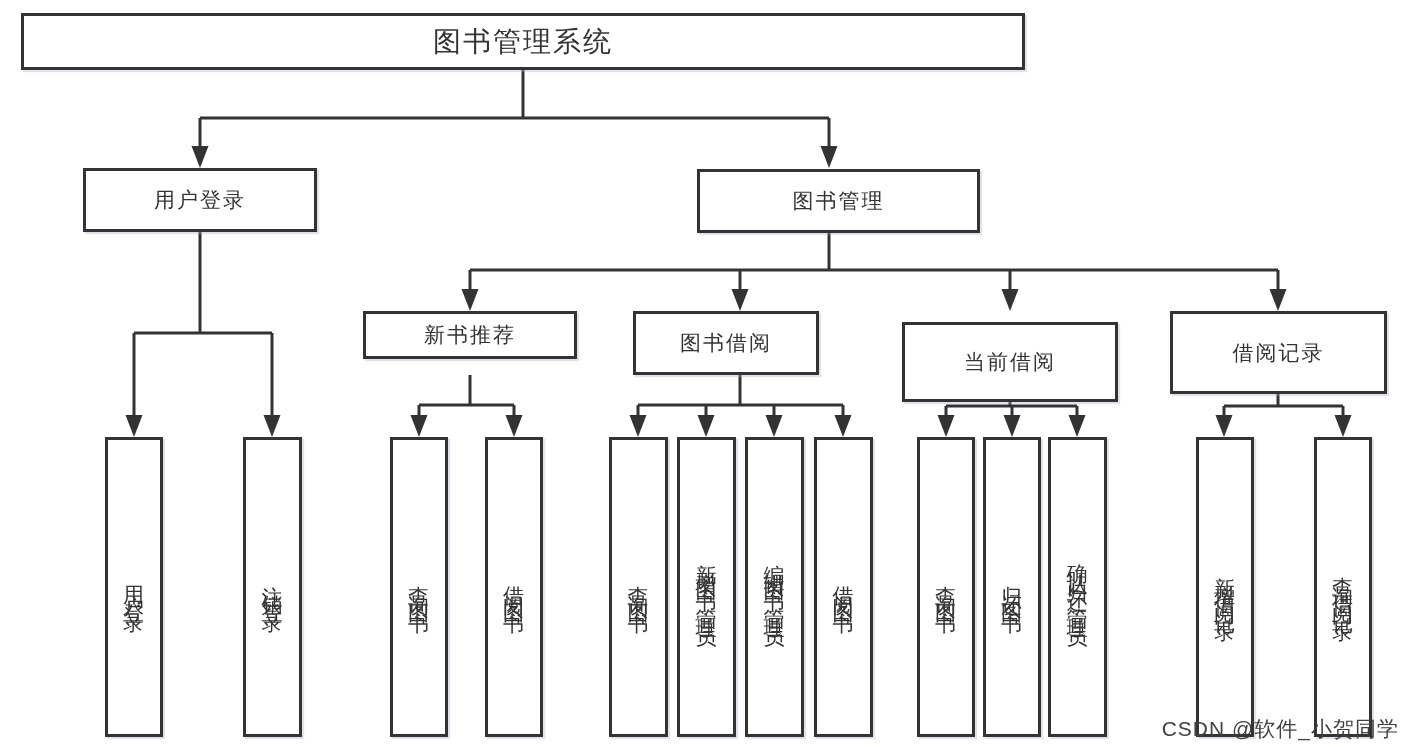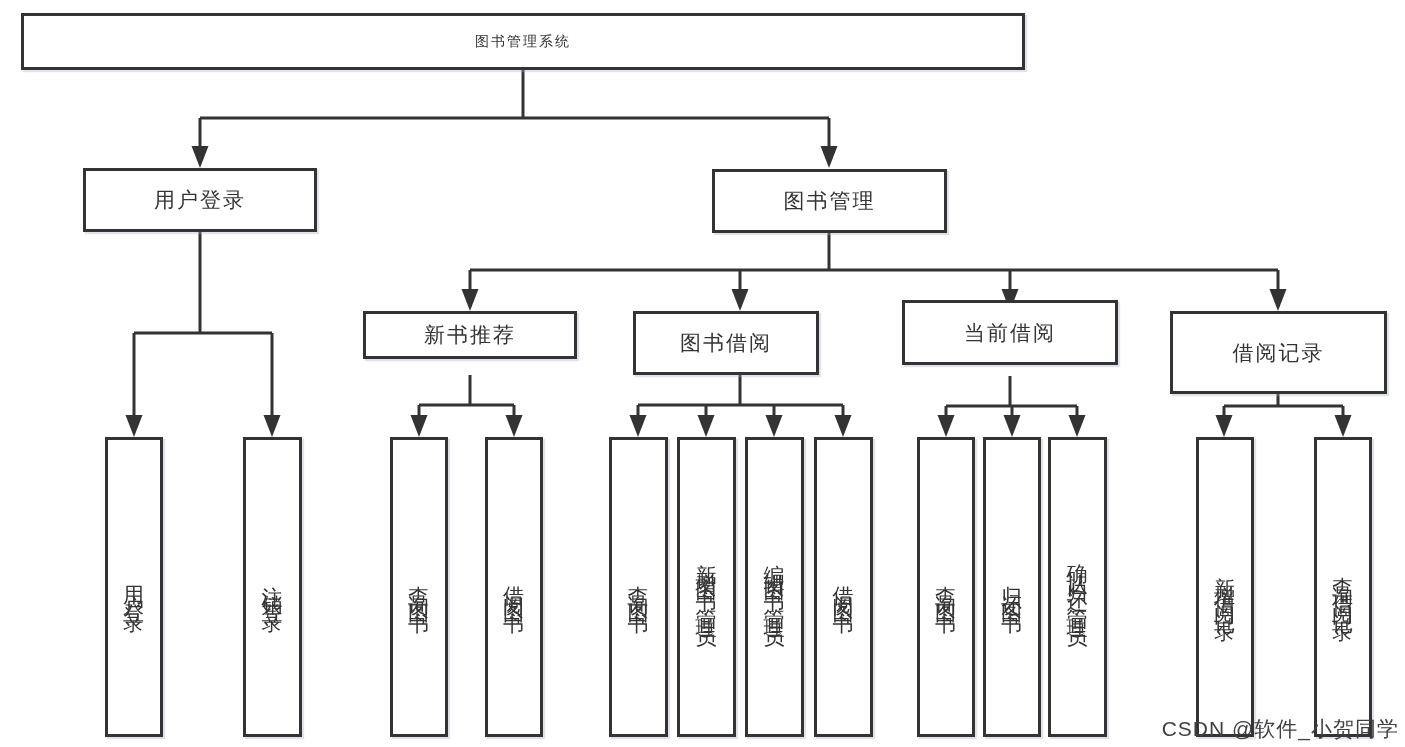--- a/index.html
+++ b/index.html
@@ -18,21 +18,21 @@
     border: 3px solid #333333;
     background: #ffffff;
     color: #333333;
     display: flex;
     align-items: center;
     justify-content: center;
     z-index: 2;
     box-shadow: 2px 2px 1px rgba(165,175,195,0.35);
   }
   .hbox { font-size: 21px; letter-spacing: 2px; }
-  .hbox.title { font-size: 14px; }
+  .hbox.title { font-size: 28px; }
   .vbox {
     writing-mode: vertical-rl;
     text-orientation: mixed;
     font-size: 21px;
     letter-spacing: 9px;
     line-height: 1;
   }
   .watermark {
     position: absolute;
     right: 6px;
@@ -114,25 +114,25 @@
         <line x1="1224" y1="406" x2="1224" y2="416" stroke="#333333" stroke-width="3"></line>
         <line x1="1343" y1="406" x2="1343" y2="416" stroke="#333333" stroke-width="3"></line>
         <polygon points="1215.5,415 1232.5,415 1224,437" fill="#333333"></polygon>
         <polygon points="1334.5,415 1351.5,415 1343,437" fill="#333333"></polygon>
       </g>
     </svg>
 
   <div class="hbox title" style="left:21px;top:13px;width:1004px;height:57px">图书管理系统</div>
 
   <div class="hbox" style="left:83px;top:168px;width:234px;height:64px">用户登录</div>
-  <div class="hbox" style="left:712px;top:169px;width:235px;height:64px">图书管理</div>
+  <div class="hbox" style="left:697px;top:169px;width:283px;height:64px">图书管理</div>
 
   <div class="hbox" style="left:363px;top:311px;width:214px;height:48px">新书推荐</div>
   <div class="hbox" style="left:633px;top:311px;width:186px;height:64px">图书借阅</div>
-  <div class="hbox" style="left:902px;top:300px;width:216px;height:65px">当前借阅</div>
+  <div class="hbox" style="left:902px;top:322px;width:216px;height:80px">当前借阅</div>
   <div class="hbox" style="left:1170px;top:311px;width:217px;height:83px">借阅记录</div>
 
   <div class="vbox" style="left:105px;top:437px;width:58px;height:300px">用户登录</div>
   <div class="vbox" style="left:243px;top:437px;width:59px;height:300px">注销登录</div>
 
   <div class="vbox" style="left:390px;top:437px;width:58px;height:300px">查询图书</div>
   <div class="vbox" style="left:485px;top:437px;width:58px;height:300px">借阅图书</div>
 
   <div class="vbox" style="left:609px;top:437px;width:59px;height:300px">查询图书</div>
   <div class="vbox" style="left:677px;top:437px;width:59px;height:300px">新增图书（管理员）</div>

